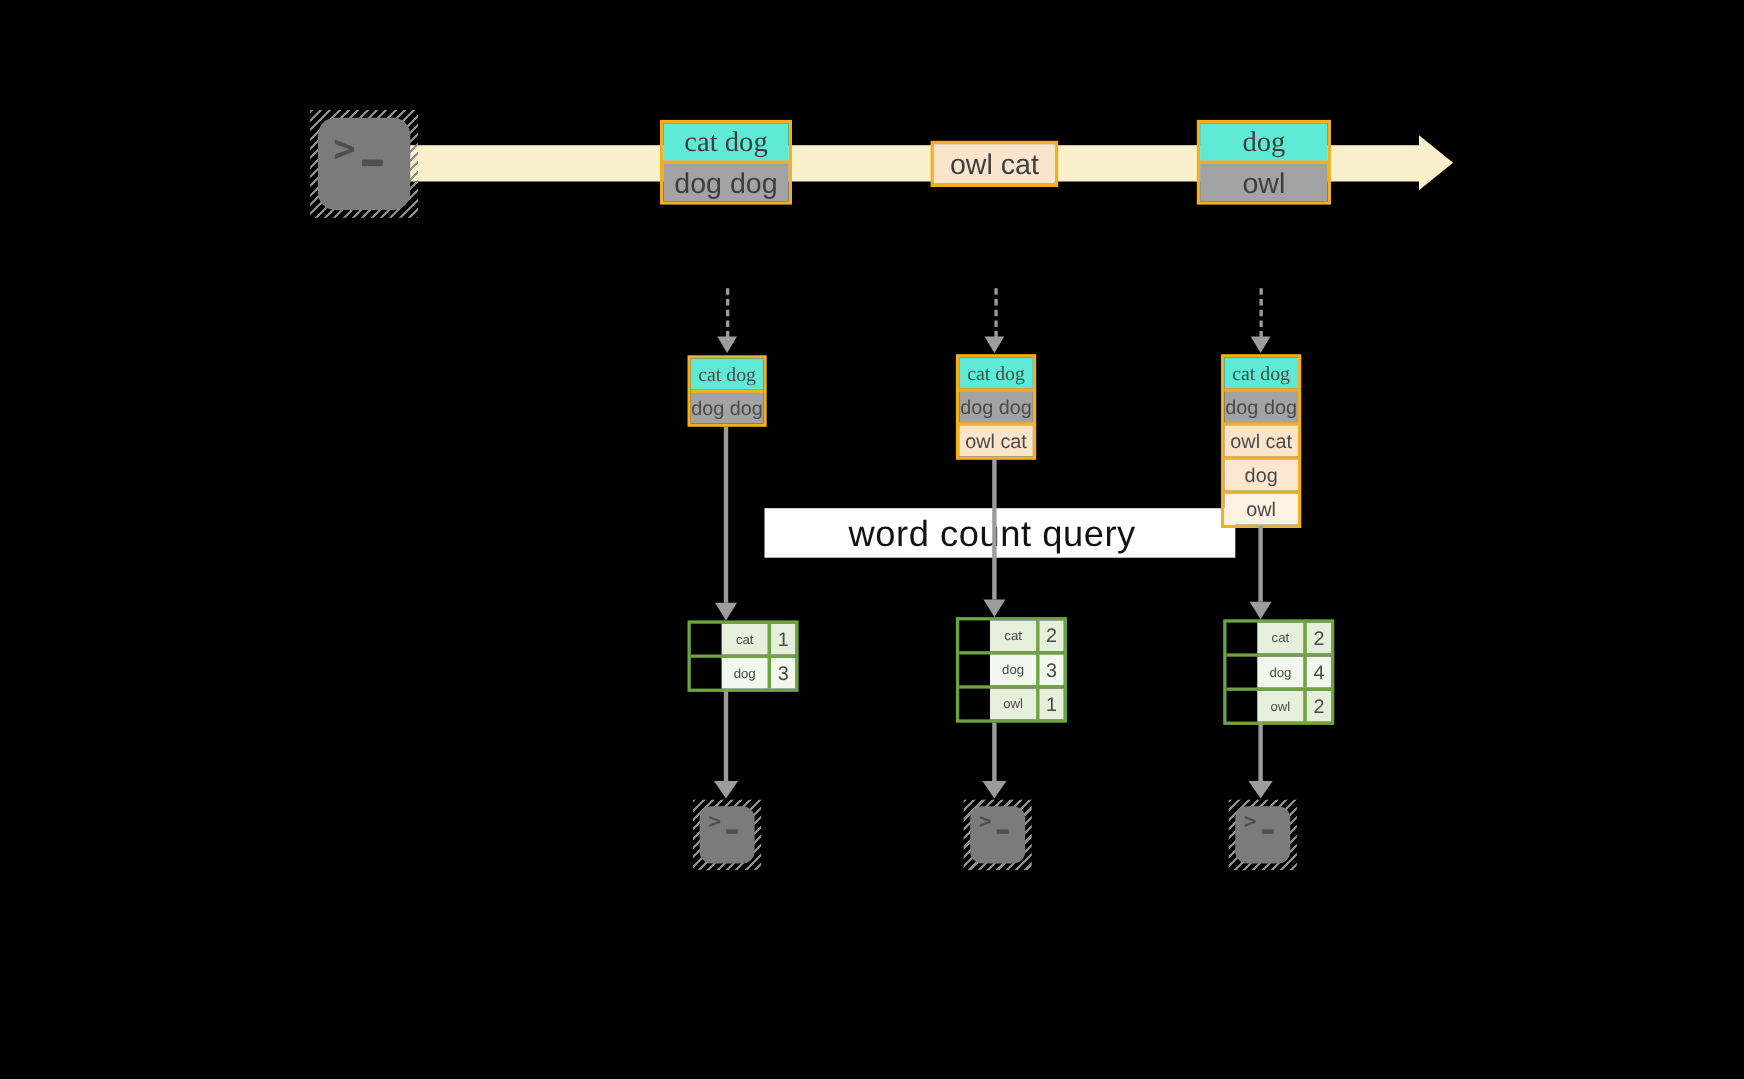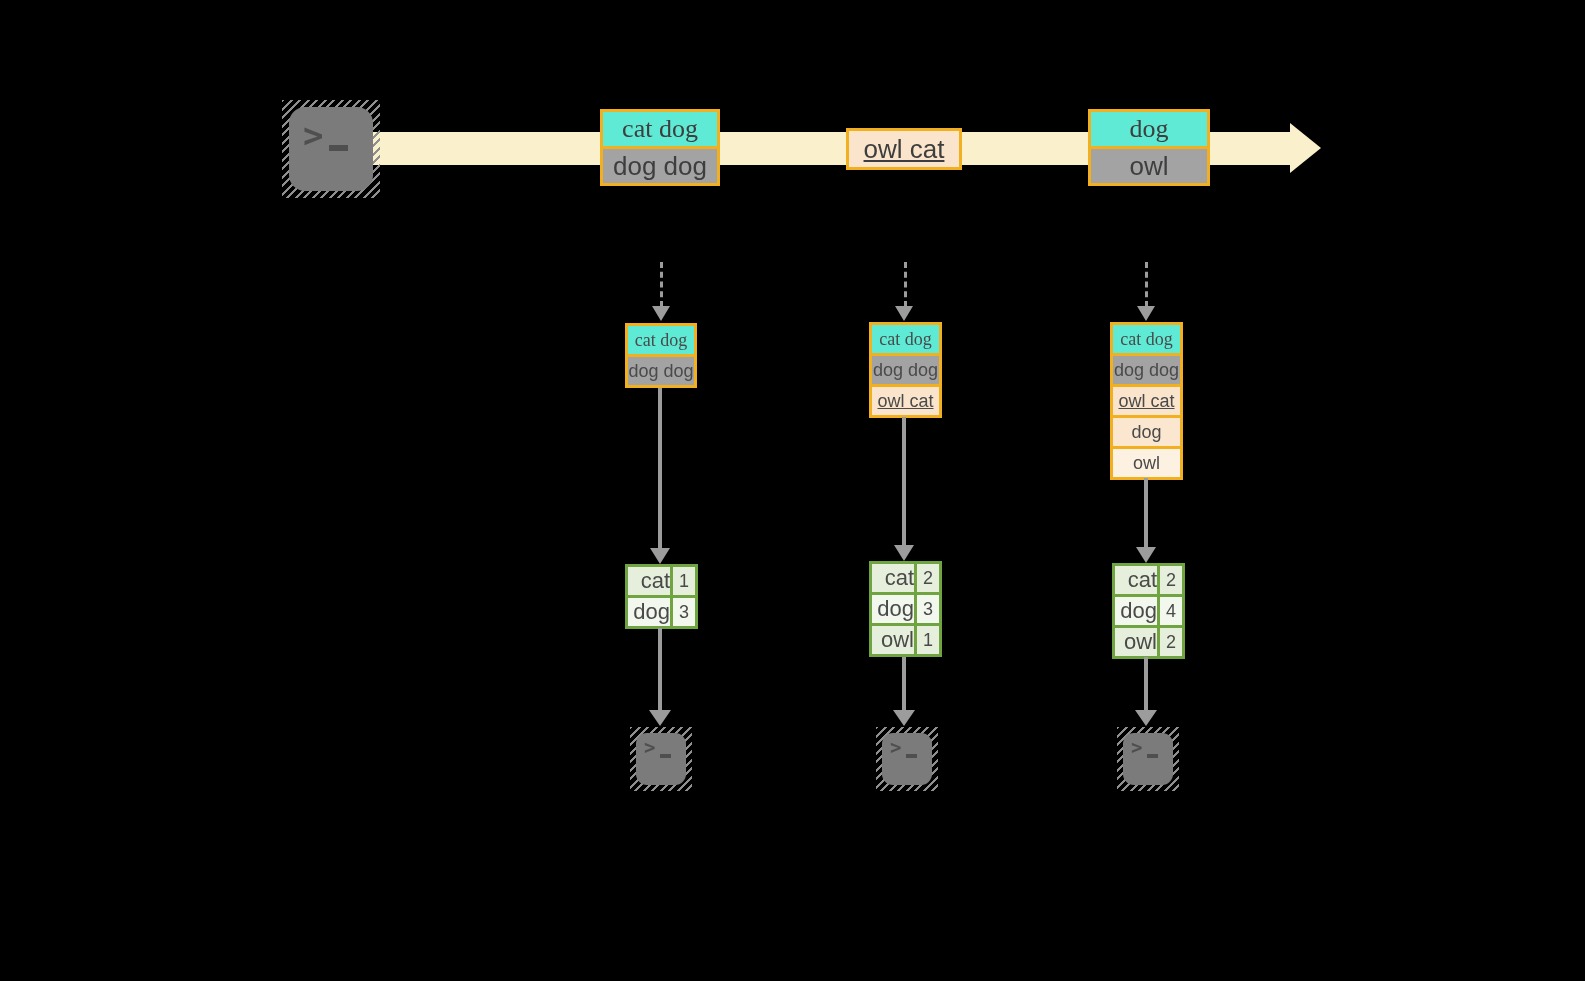--- a/index.html
+++ b/index.html
@@ -29,21 +29,21 @@
   .batch{position:absolute;border:3px solid #F2B01E;}
   .bcell{height:34px;line-height:34px;text-align:center;font-size:26px;color:#3E3E3E;}
   .bcell + .bcell{border-top:3px solid #F2B01E;}
   #batch1{left:600px;top:109px;width:114px;}
   #batch2{left:846px;top:128px;width:110px;}
   #batch2 .bcell{height:36px;line-height:36px;}
   #batch3{left:1088px;top:109px;width:116px;}
   
   .peach{background:#5eead4;font-family:Liberation Serif, serif;}
   .cream{background:#a3a3a3;}
-  .mid{background:#FAE5CC;text-decoration:underline;}
+  .mid{background:#FAE5CC;}
   .peach2{background:#FBE7D0;}
   .cream2{background:#FDF1E1;}
   
   .dline{position:absolute;width:0;border-left:3px dashed #9C9C9C;}
   #d1{left:660px;top:262px;height:45px;}
   #d2{left:904px;top:262px;height:45px;}
   #d3{left:1145px;top:262px;height:45px;}
   .dhead{position:absolute;width:0;height:0;
     border-left:9px solid transparent;border-right:9px solid transparent;
     border-top:15px solid #9C9C9C;}
@@ -72,21 +72,21 @@
   #l5{left:902px;top:657px;height:53px;}   #h5{left:893px;top:710px;}
   #l6{left:1144px;top:657px;height:53px;}  #h6{left:1135px;top:710px;}
   
   #query{position:absolute;left:695px;top:462px;width:428px;height:45px;background:#FFFFFF;
     box-sizing:border-box;padding-right:14px;display:flex;align-items:center;justify-content:center;
     font-size:33px;color:#121212;letter-spacing:0.5px;}
   
   .wtable{position:absolute;border:3px solid #6FA441;}
   .trow{display:flex;}
   .trow + .trow{border-top:3px solid #6FA441;}
-  .tword{width:42px;height:28px;line-height:28px;text-align:right;font-size:22px;color:#4A4A4A;}
+  .tword{width:42px;height:28px;line-height:28px;text-align:center;font-size:12px;color:#4A4A4A;margin-left:28px;}
   .tnum{width:22px;height:28px;line-height:28px;text-align:center;font-size:18px;color:#4A4A4A;
     border-left:3px solid #6FA441;}
   .r-dark .tword,.r-dark .tnum{background:#E6EFDB;}
   .r-light .tword,.r-light .tnum{background:#F3F8EE;}
   #t1{left:625px;top:564px;}
   #t2{left:869px;top:561px;}
   #t3{left:1112px;top:563px;}
   #term1{left:630px;top:727px;}
   #term2{left:876px;top:727px;}
   #term3{left:1117px;top:727px;}
@@ -118,20 +118,21 @@
     <div class="bcell cream">owl</div>
   </div>
 
   <div class="dline" id="d1"></div>
   <div class="dhead" id="dh1"></div>
   <div class="dline" id="d2"></div>
   <div class="dhead" id="dh2"></div>
   <div class="dline" id="d3"></div>
   <div class="dhead" id="dh3"></div>
 
+  <div id="query">word count query</div>
 
   <div class="stack" id="stack1">
     <div class="scell peach">cat dog</div>
     <div class="scell cream">dog dog</div>
   </div>
   <div class="stack" id="stack2">
     <div class="scell peach">cat dog</div>
     <div class="scell cream">dog dog</div>
     <div class="scell mid">owl cat</div>
   </div>

